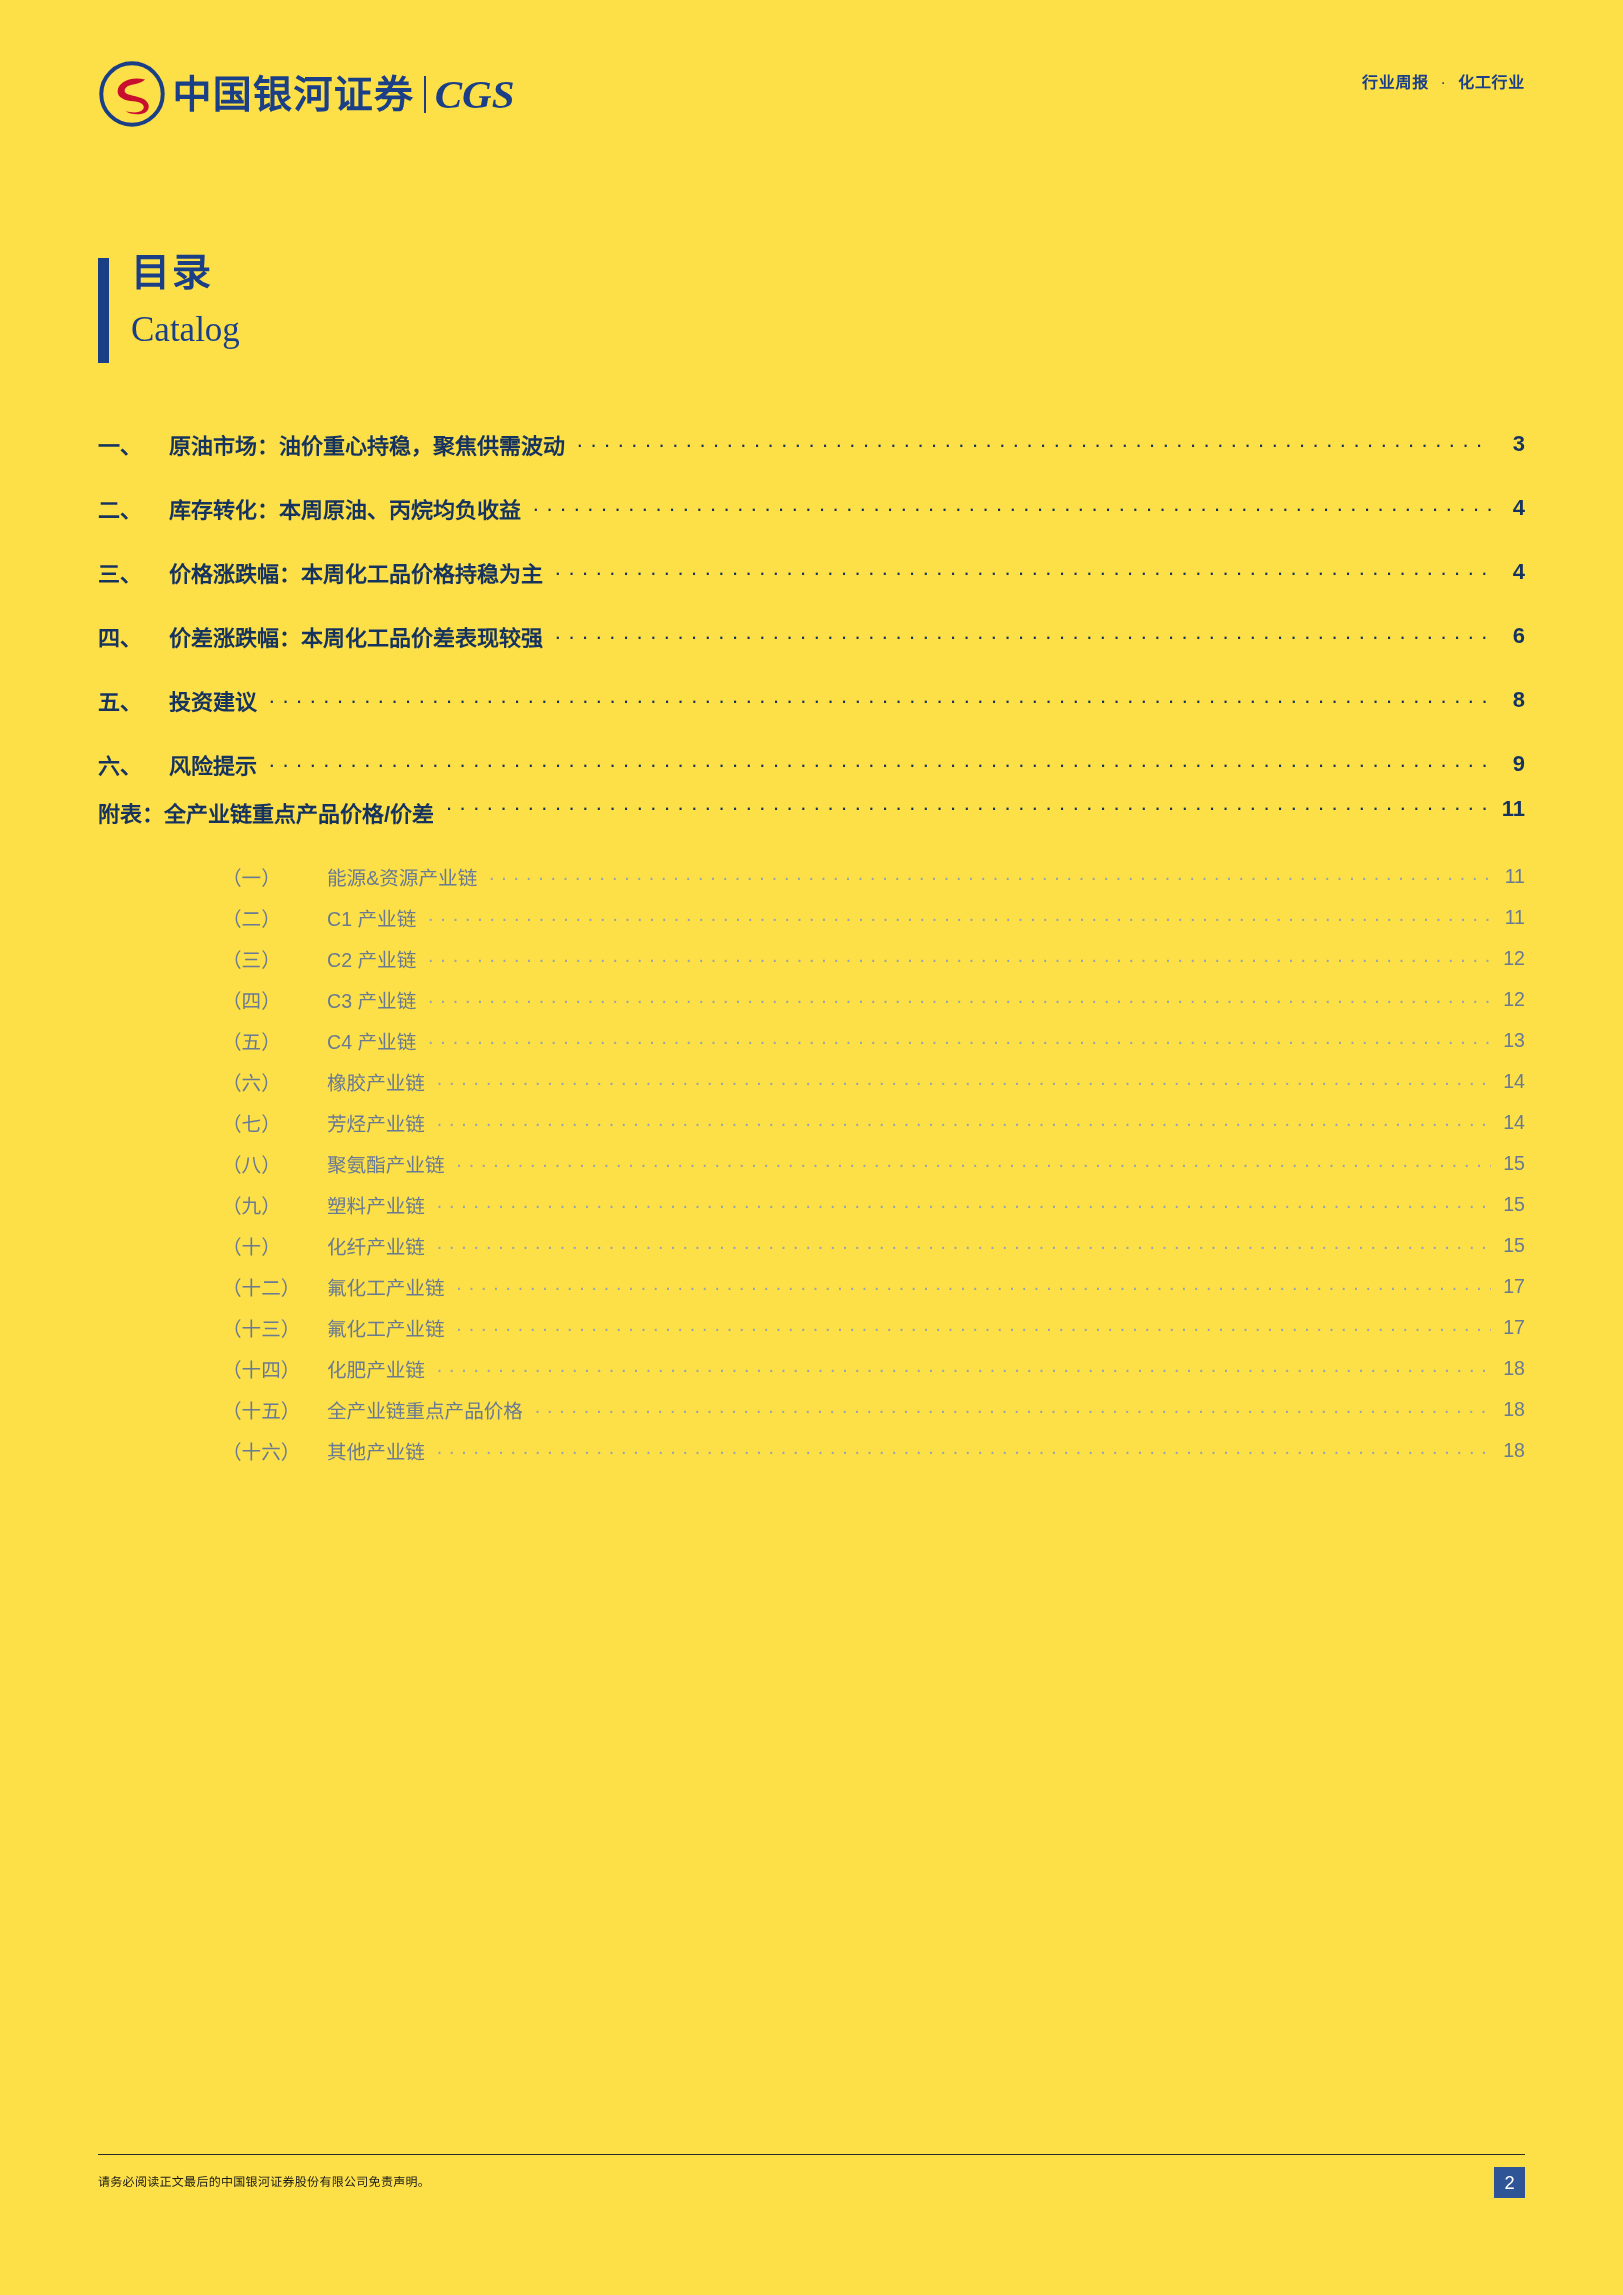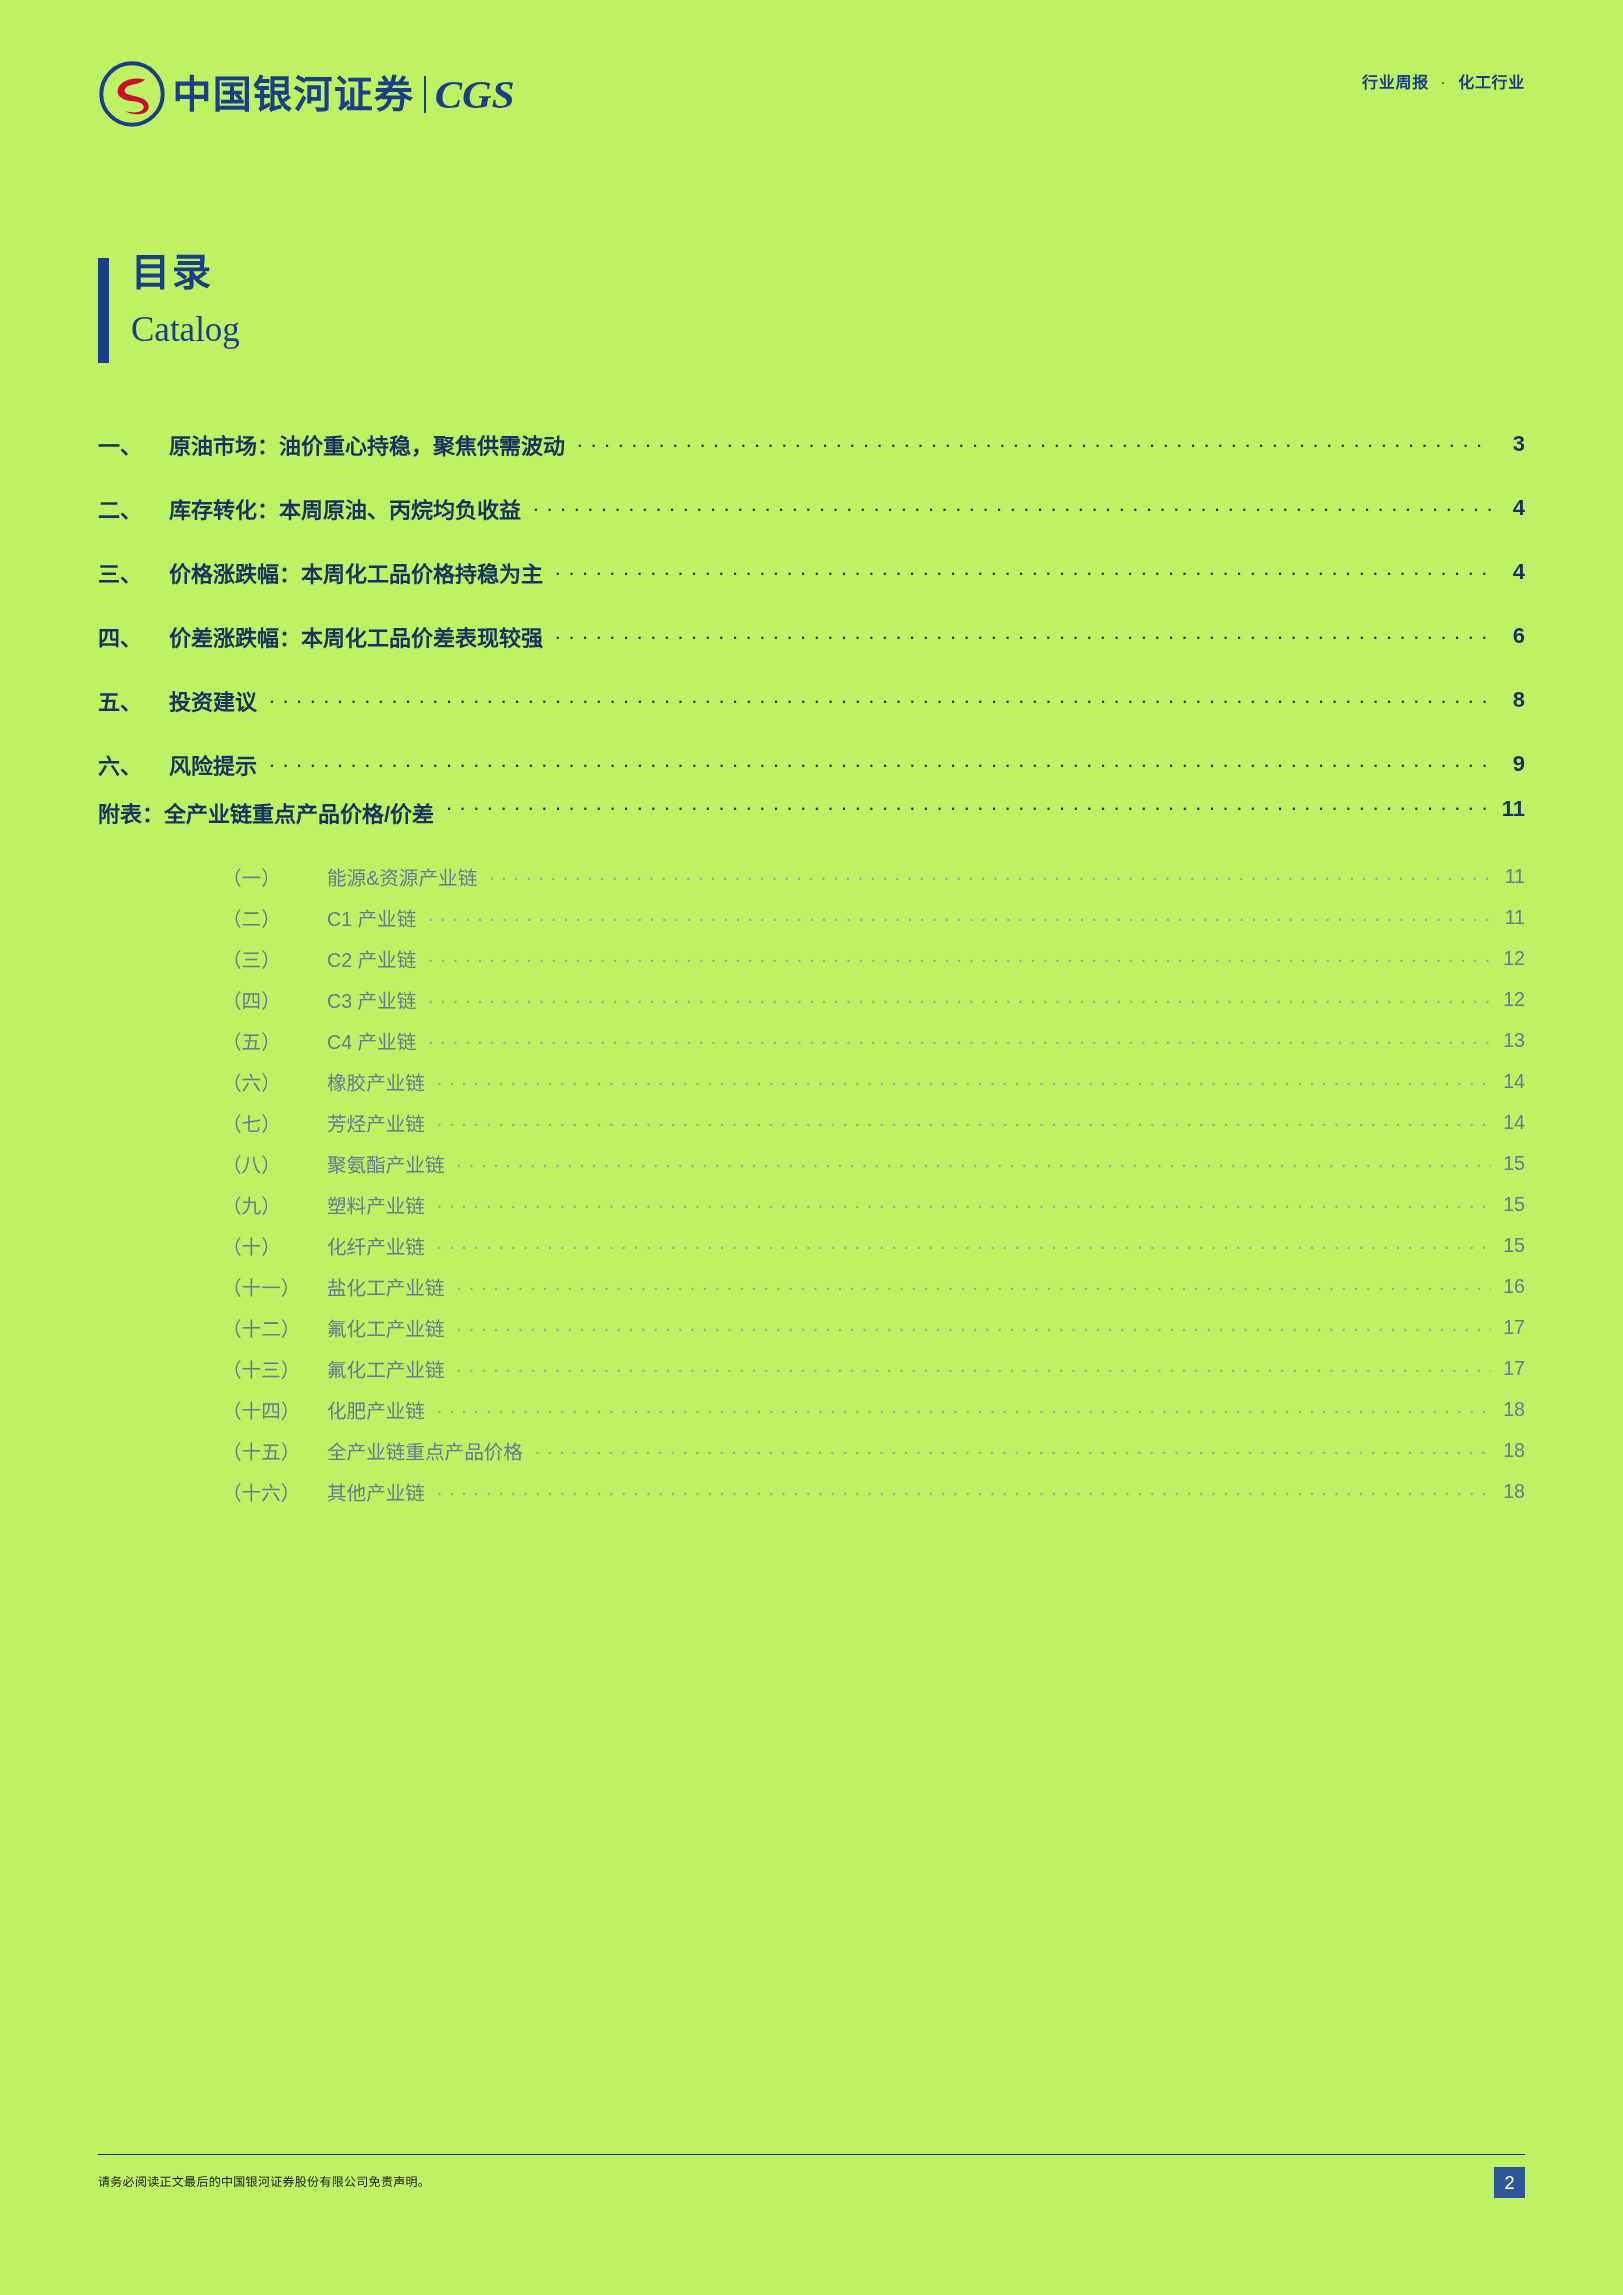--- a/index.html
+++ b/index.html
@@ -4,21 +4,21 @@
 <style>
   html, body {
     margin: 0;
     padding: 0;
     background: #ffffff;
   }
   .page {
     position: relative;
     width: 1623px;
     height: 2295px;
-    background: #bef264;
+    background: #fde047;
     font-family: "Liberation Serif", "DejaVu Serif", serif;
     overflow: hidden;
     box-sizing: border-box;
   }
 
   
   .header {
     position: absolute;
     top: 60px;
     left: 98px;
@@ -415,28 +415,20 @@
 
     <div class="toc-row lvl2">
       <span class="toc-label">
         <span class="num">（十）</span>
         <span>化纤产业链</span>
       </span>
       <span class="toc-dots"></span>
       <span class="toc-page">15</span>
     </div>
 
-    <div class="toc-row lvl2">
-      <span class="toc-label">
-        <span class="num">（十一）</span>
-        <span>盐化工产业链</span>
-      </span>
-      <span class="toc-dots"></span>
-      <span class="toc-page">16</span>
-    </div>
 
     <div class="toc-row lvl2">
       <span class="toc-label">
         <span class="num">（十二）</span>
         <span>氟化工产业链</span>
       </span>
       <span class="toc-dots"></span>
       <span class="toc-page">17</span>
     </div>
 

